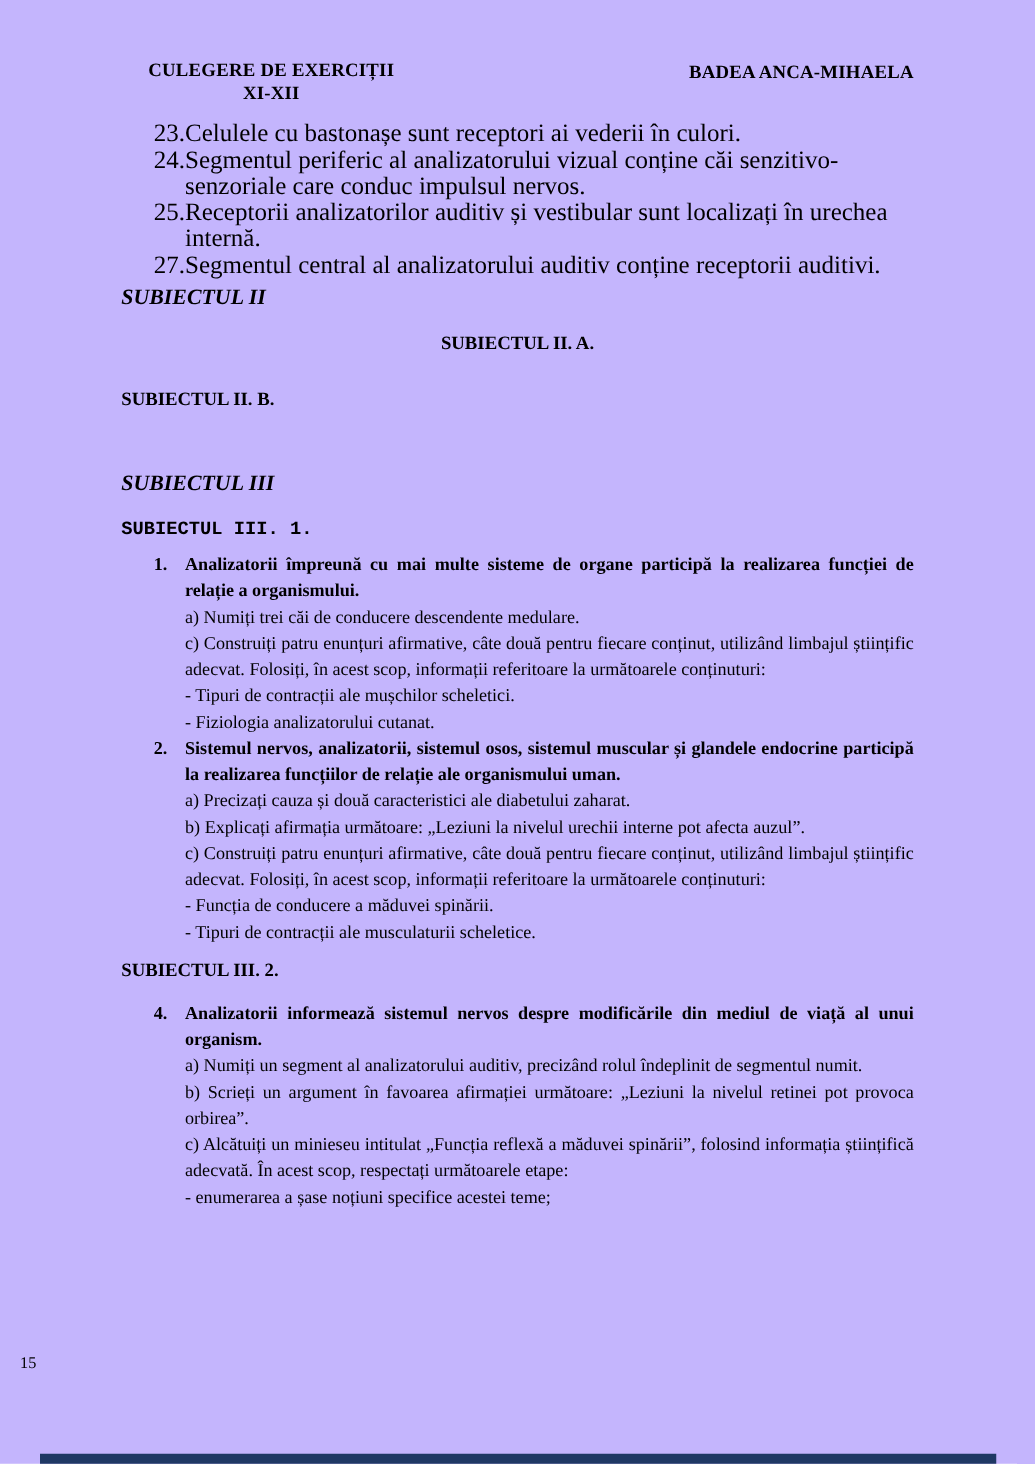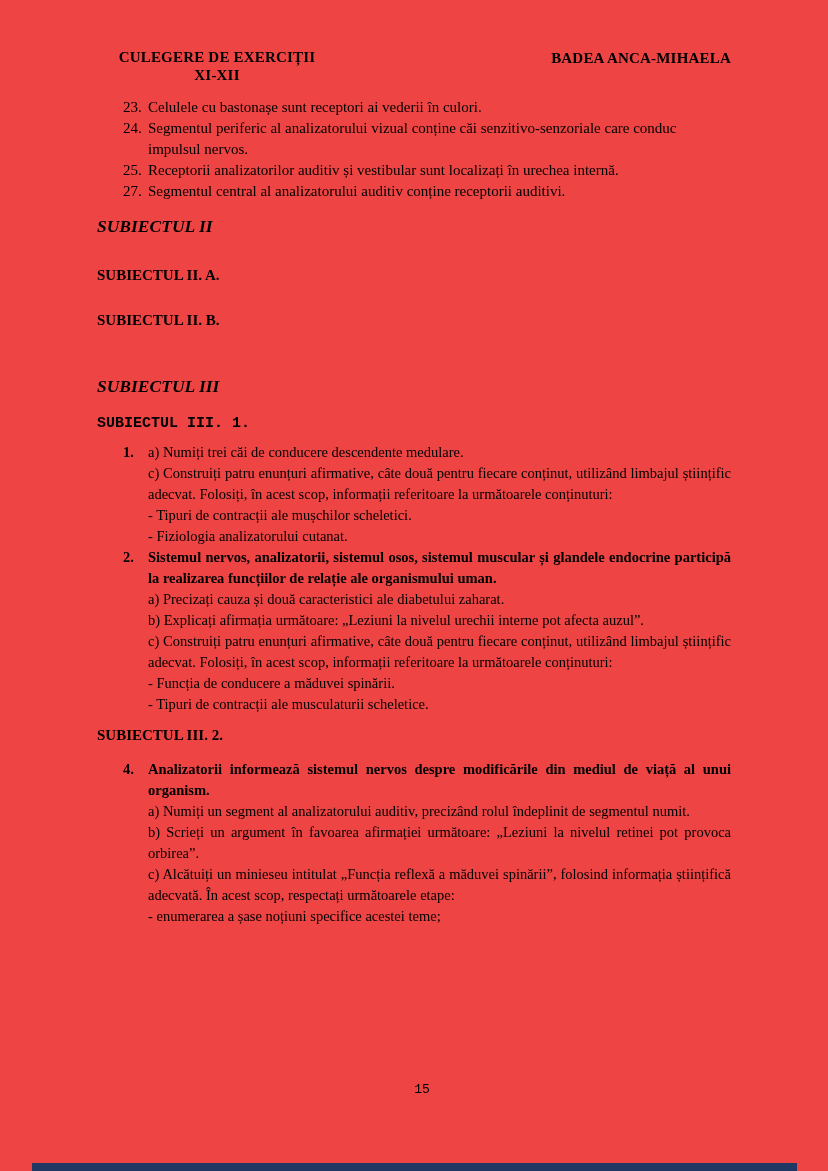--- a/index.html
+++ b/index.html
@@ -8,62 +8,62 @@
     width: 828px; height: 1171px;
     font-family: "Liberation Serif", serif;
     color: #000000;
     position: relative;
     overflow: hidden;
   }
   .page {
     position: relative;
     width: 828px; height: 1171px;
     padding: 48px 97px 0 97px;
-    background: #ef4444;
+    background: #c4b5fd;
   }
   
   .doc-header {
     display: flex;
     justify-content: space-between;
     align-items: flex-start;
     margin-bottom: 13px;
   }
   .hdr-left { width: 240px; text-align: center; }
   .hdr-title, .hdr-sub, .hdr-author {
     font-weight: bold;
     font-size: 15px;
     line-height: 18px;
     letter-spacing: 0.2px;
   }
   .hdr-author { padding-top: 1px; }
   
   .stmt {
     position: relative;
     padding-left: 51px;
-    font-size: 15px;
+    font-size: 20px;
     line-height: 21px;
   }
   .stmt .num {
     position: absolute;
     left: 26px; top: 0;
   }
   
   .h-big {
     font-size: 17.5px;
     font-weight: bold;
     font-style: italic;
     line-height: 22px;
   }
   .h-sub {
     font-size: 15px;
     font-weight: bold;
     line-height: 19px;
   }
-  .mt-sub2  { margin-top: 13px; }
-  .mt-sub2a { margin-top: 29px; }
+  .mt-sub2  { margin-top: 3px; }
+  .mt-sub2a { margin-top: 18px; text-align: center; }
   .mt-sub2b { margin-top: 26px; }
   .mt-sub3  { margin-top: 45px; }
   .mt-sub31 { margin-top: 17px; font-family: Liberation Mono, monospace; }
   .mt-sub32 { margin-top: 11px; }
   
   .ex {
     position: relative;
     padding-left: 51px;
     font-size: 14.5px;
     line-height: 21px;
@@ -78,22 +78,21 @@
     text-align: justify;
   }
   .ex .part { text-align: justify; }
   .mt-ex1 { margin-top: 9px; }
   .mt-ex4 { margin-top: 14px; }
   
   .page-num {
     position: absolute;
     left: 16px; right: 0;
     top: 1082px;
-    text-align: center;
-    font-family: Liberation Mono, monospace;
+    font-family: Liberation Serif, serif;
     font-size: 13px;
     font-weight: 400;
   }
   .bottom-bar {
     position: absolute;
     left: 32px;
     width: 765px;
     top: 1163px;
     height: 8px;
   }
@@ -130,20 +129,21 @@
 
   <div class="h-big mt-sub2">SUBIECTUL II</div>
   <div class="h-sub mt-sub2a">SUBIECTUL II. A.</div>
   <div class="h-sub mt-sub2b">SUBIECTUL II. B.</div>
 
   <div class="h-big mt-sub3">SUBIECTUL III</div>
   <div class="h-sub mt-sub31">SUBIECTUL III. 1.</div>
 
   <div class="ex mt-ex1">
     <span class="num">1.</span>
+    <div class="ex-title">Analizatorii împreună cu mai multe sisteme de organe participă la realizarea funcției de relație a organismului.</div>
     <div class="part">a) Numiți trei căi de conducere descendente medulare.</div>
     <div class="part">c) Construiți patru enunțuri afirmative, câte două pentru fiecare conținut, utilizând limbajul științific adecvat. Folosiți, în acest scop, informații referitoare la următoarele conținuturi:</div>
     <div class="part">- Tipuri de contracții ale mușchilor scheletici.</div>
     <div class="part">- Fiziologia analizatorului cutanat.</div>
   </div>
 
   <div class="ex">
     <span class="num">2.</span>
     <div class="ex-title">Sistemul nervos, analizatorii, sistemul osos, sistemul muscular și glandele endocrine participă la realizarea funcțiilor de relație ale organismului uman.</div>
     <div class="part">a) Precizați cauza și două caracteristici ale diabetului zaharat.</div>

